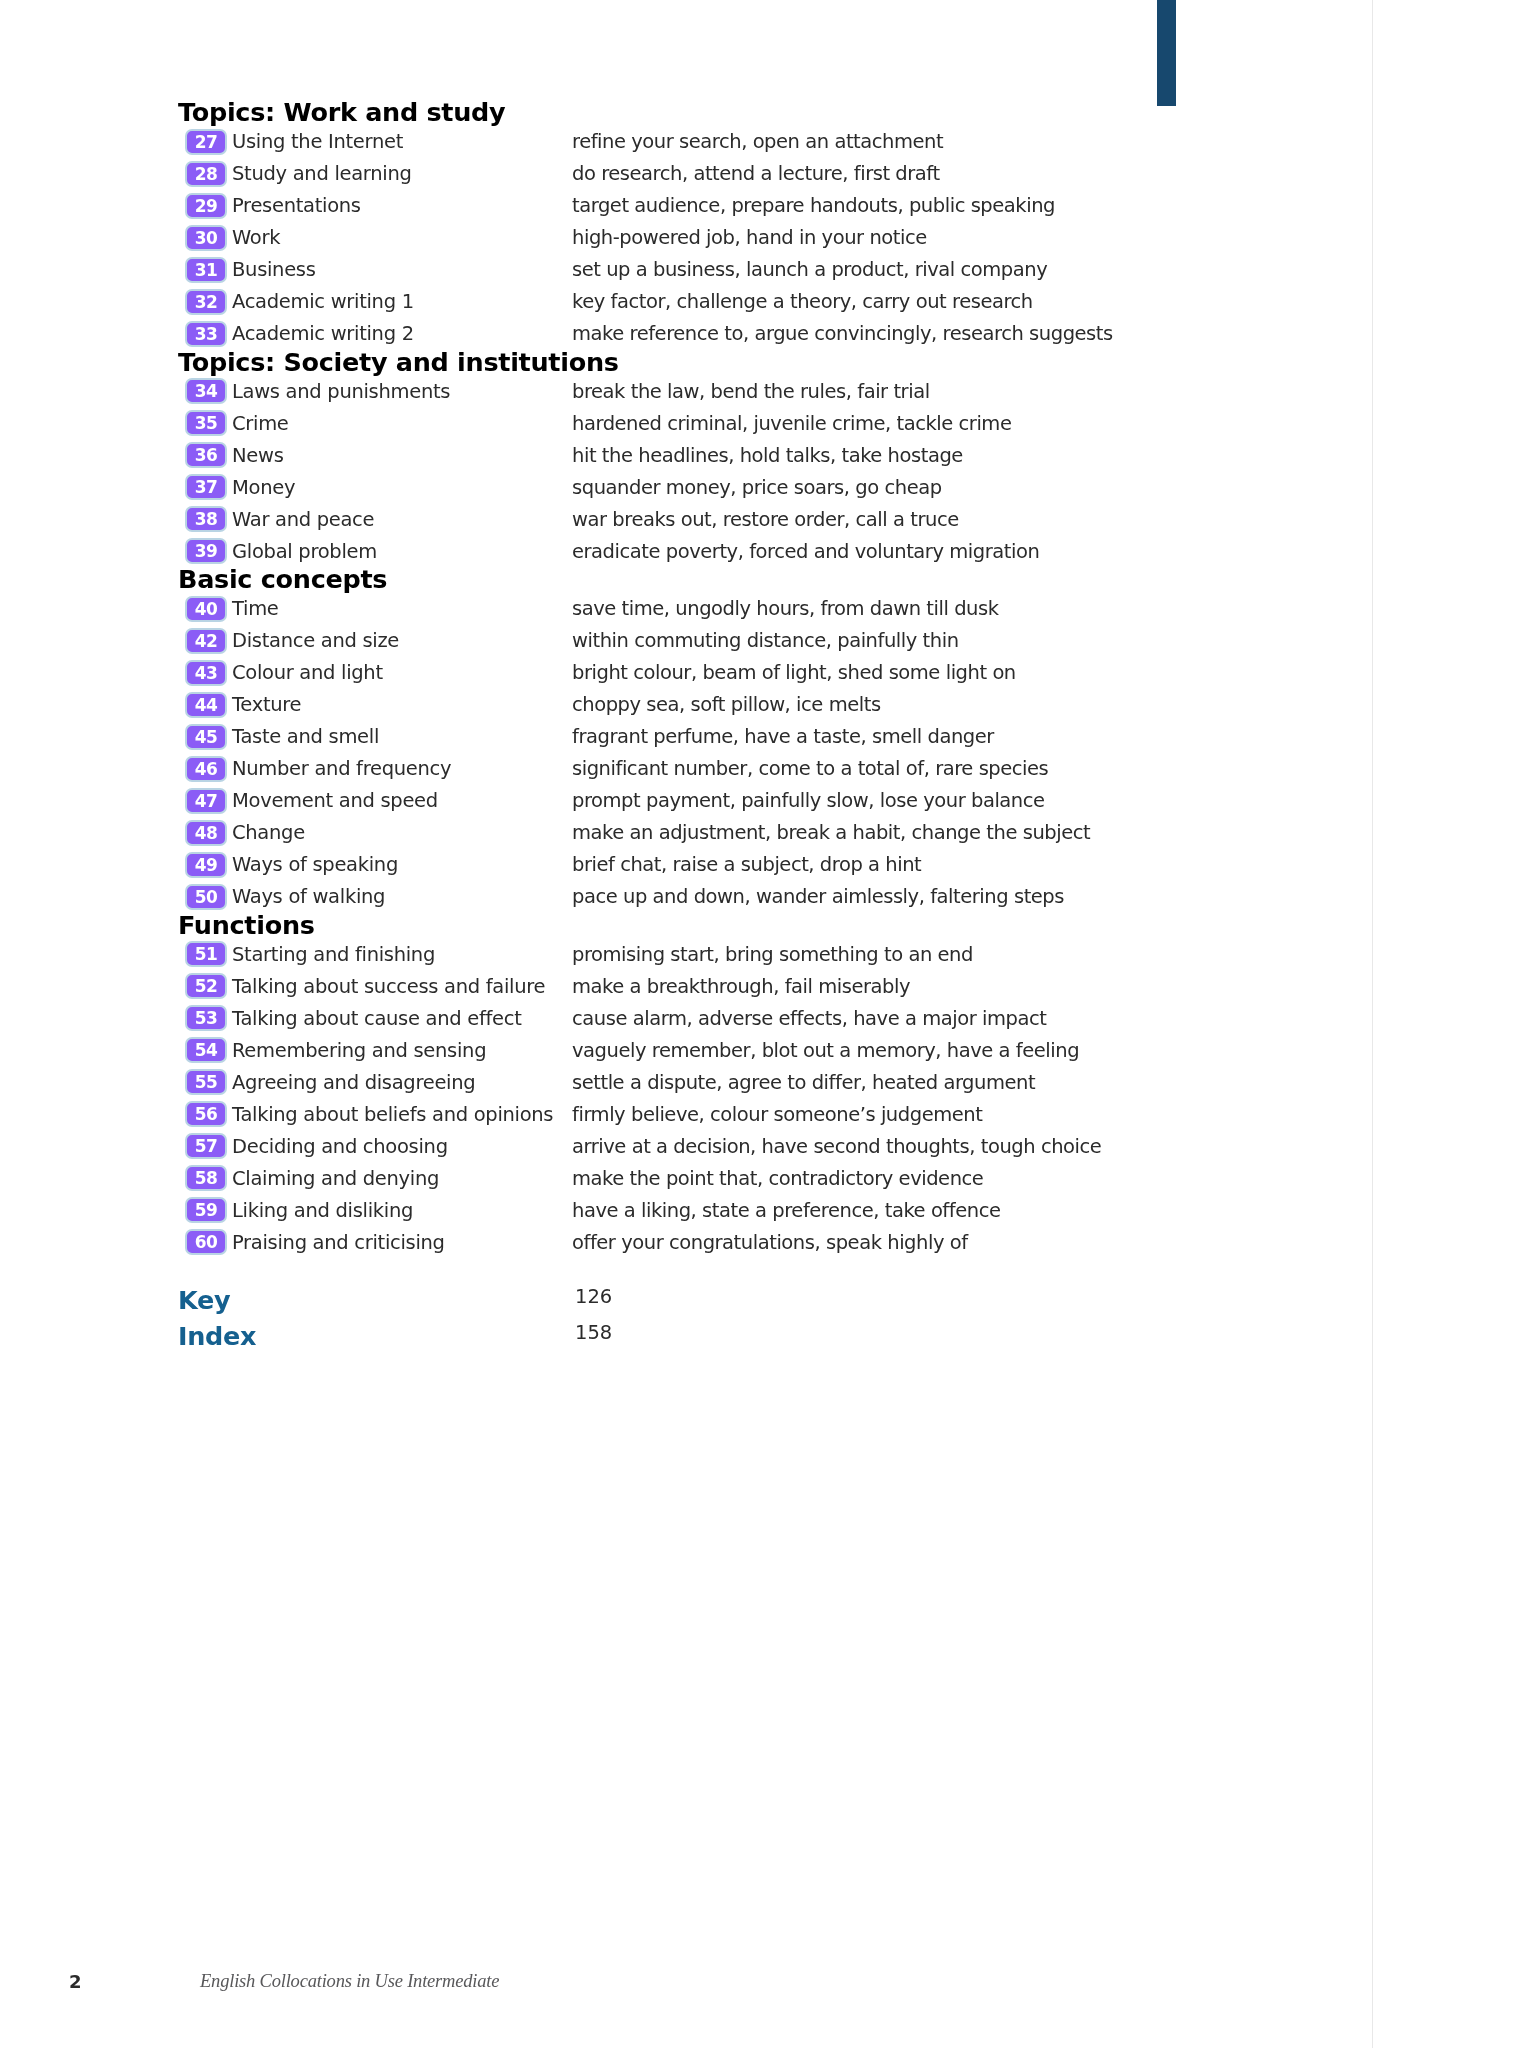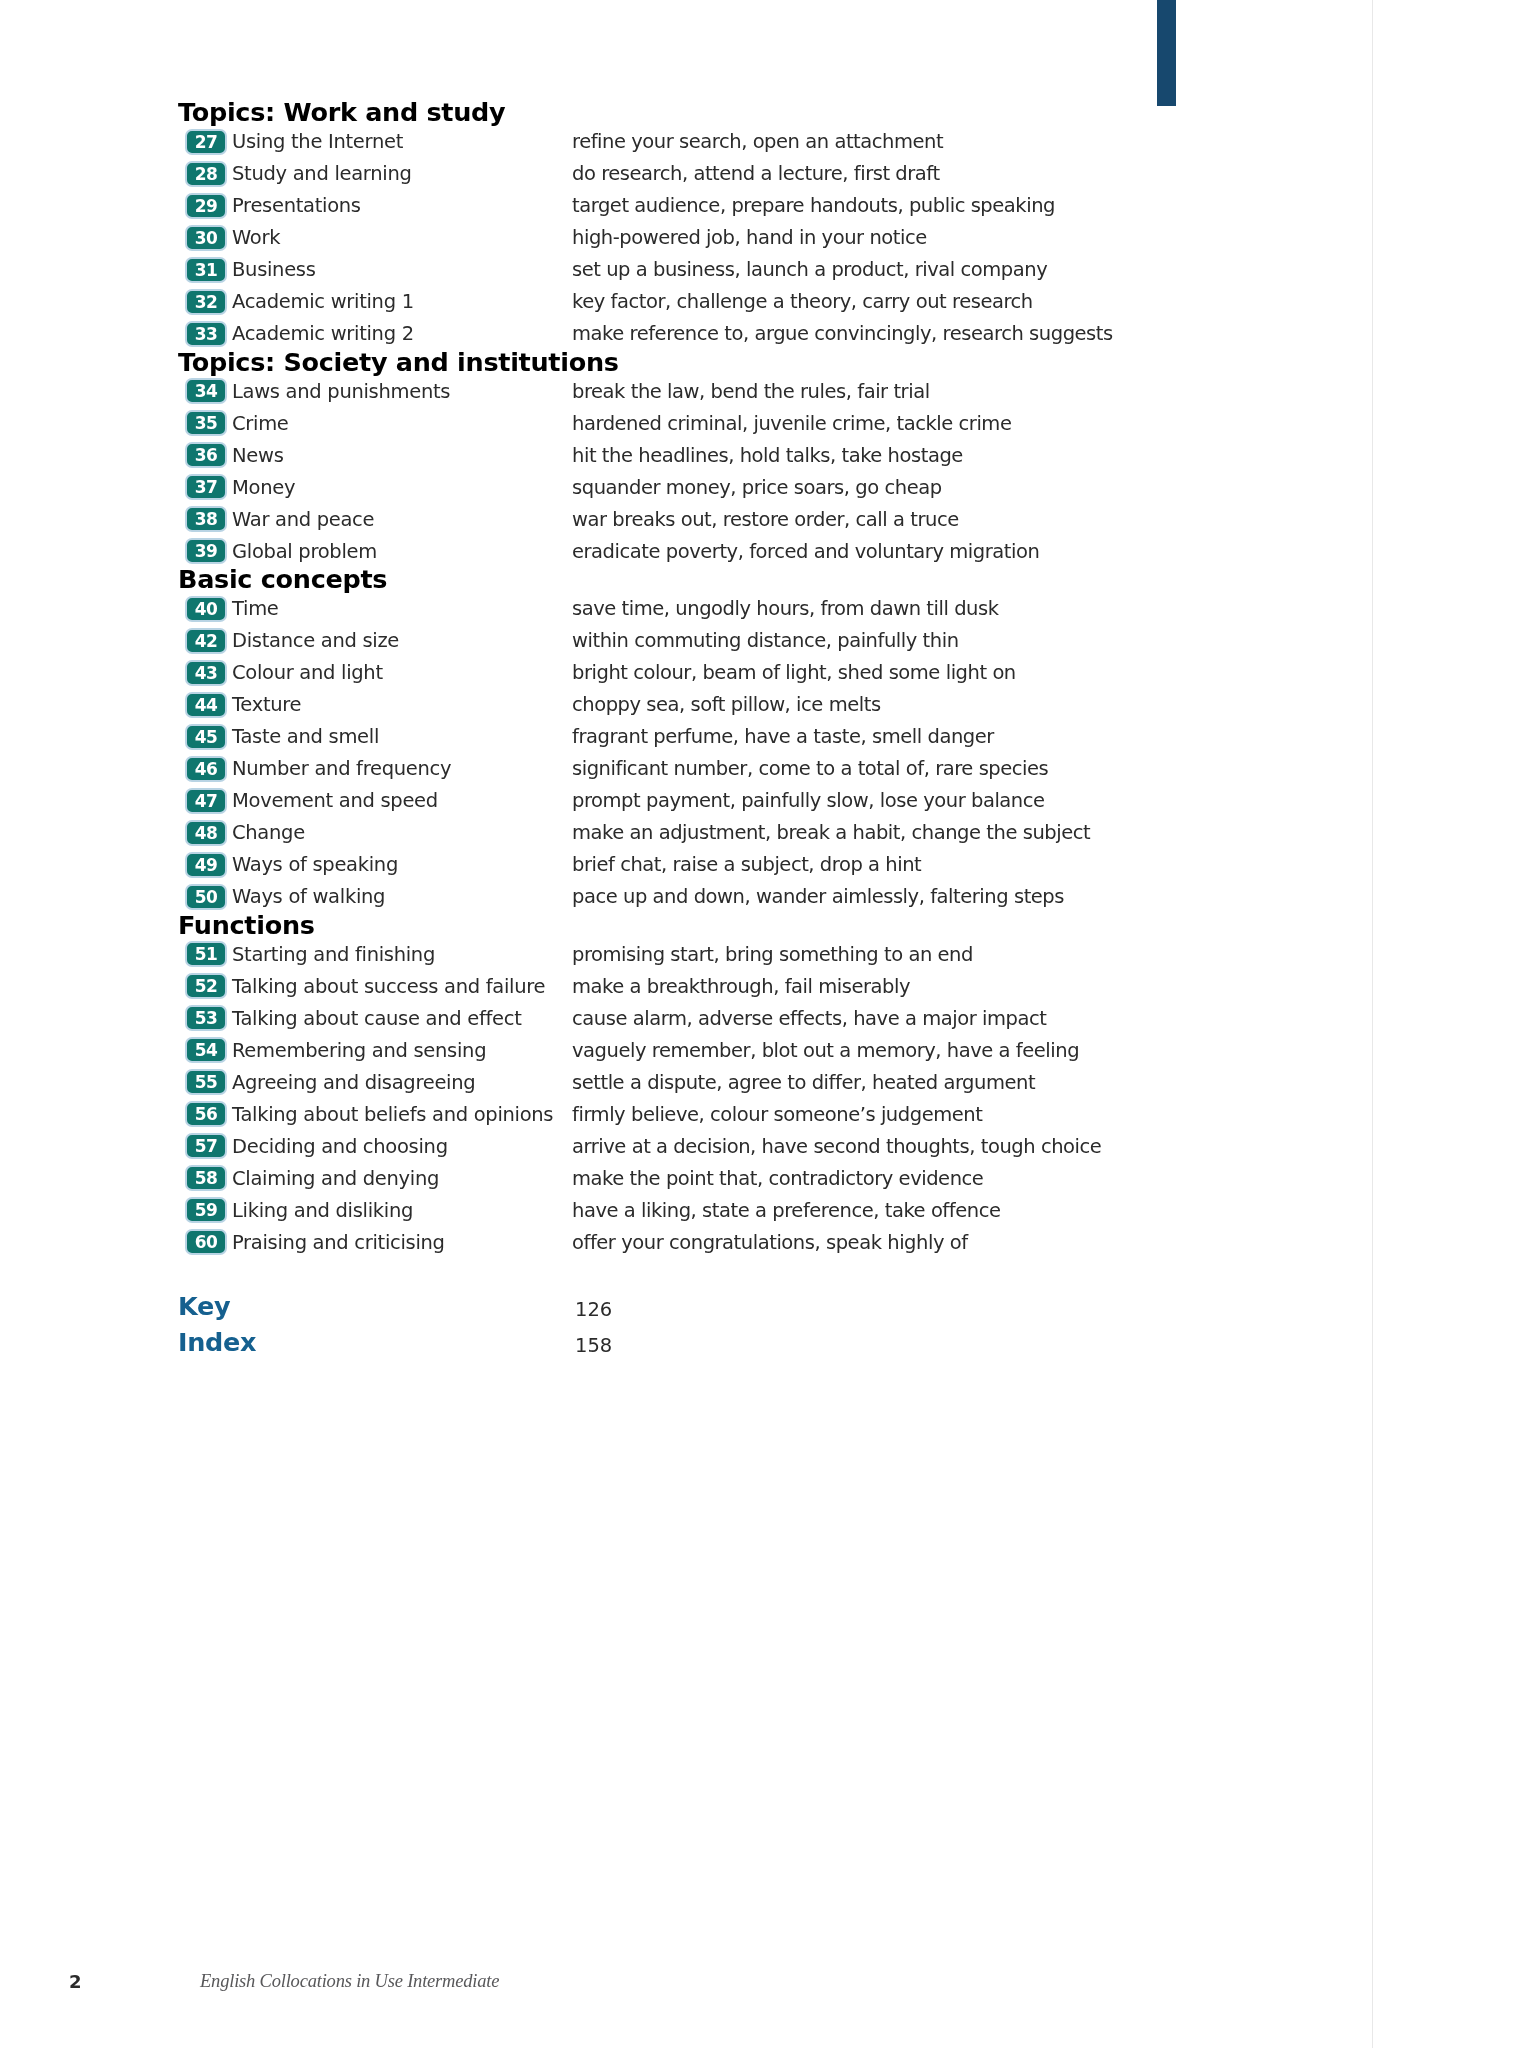--- a/index.html
+++ b/index.html
@@ -82,21 +82,21 @@
     margin: 0;
     padding: 0;
   }
 
   .badge {
     flex: 0 0 auto;
     width: 42px;
     height: 26px;
     margin-left: 7px;
     border-radius: 7px;
-    background: #0f766e;
+    background: #8b5cf6;
     border: 2px solid #b9d4e4;
     box-sizing: border-box;
     color: #ffffff;
     font-family: "DejaVu Sans", sans-serif;
     font-weight: bold;
     font-size: 17px;
     line-height: 22px;
     text-align: center;
     letter-spacing: -0.5px;
   }
@@ -120,21 +120,21 @@
     letter-spacing: -0.45px;
     white-space: nowrap;
   }
 
   
   .backmatter {
     margin-top: 27px;
   }
   .back-row {
     display: flex;
-    align-items: flex-end;
+    align-items: flex-start;
     height: 36px;
   }
   .back-label {
     flex: 0 0 auto;
     width: 397px;
     font-family: "DejaVu Sans", sans-serif;
     font-weight: bold;
     font-size: 25.5px;
     color: #15608f;
     letter-spacing: -0.3px;

